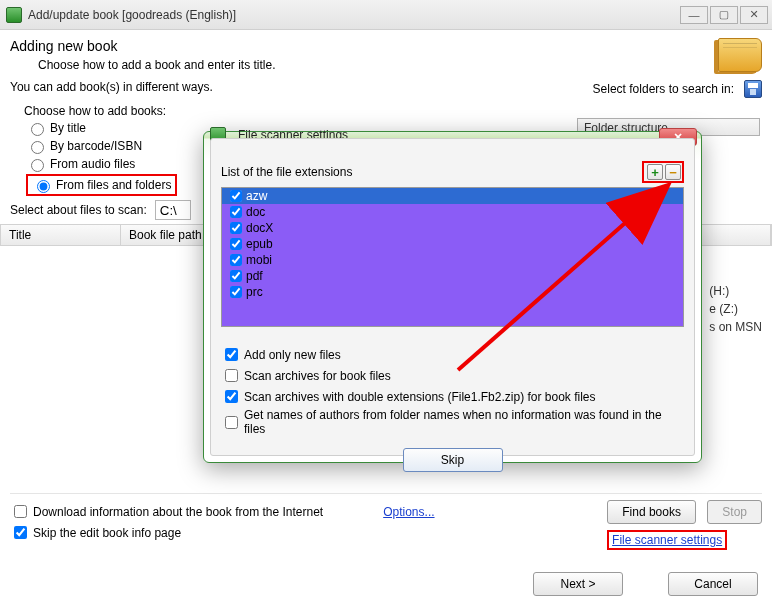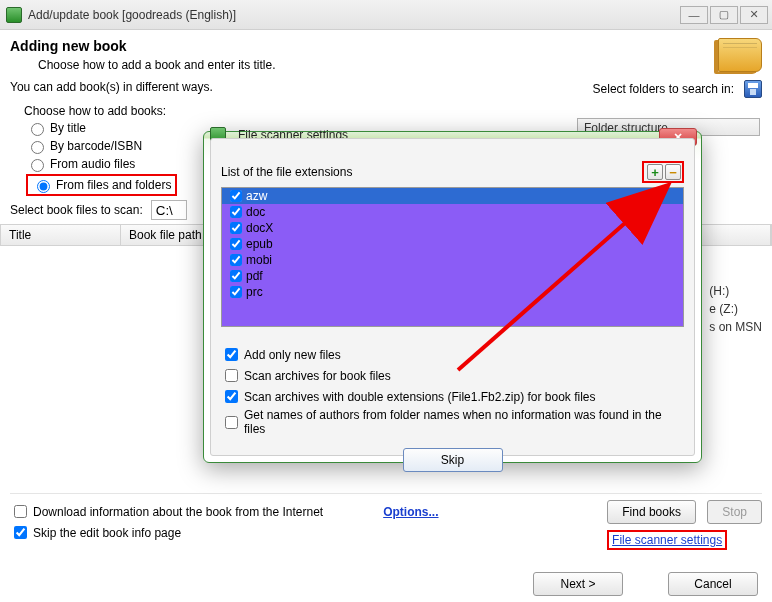--- a/index.html
+++ b/index.html
@@ -39,21 +39,21 @@
     display:flex; align-items:center; justify-content:center;
     font-size:11px;
     margin-left:2px;
   }
   
   .header {
     display:flex;
     padding: 8px 10px 4px 10px;
   }
   .header-left { flex:1; }
-  .header h2 { margin:0 0 4px 0; font-size:14px; font-weight:bold; }
+  .header h2 { margin:0 0 4px 0; font-size:14px; font-weight:normal; }
   .subtitle { margin-left:28px; }
   .book-illustration {
     width: 44px; height: 34px;
     background: linear-gradient(#f7d77a,#e6a62a);
     border:1px solid #b87e1a;
     border-radius: 2px 6px 6px 2px;
     box-shadow: -4px 2px 0 #c88b28;
     position:relative;
   }
   .book-illustration::before {
@@ -125,21 +125,21 @@
   
   .bottom-opts {
     position:absolute; left:10px; bottom:52px; right:10px;
     display:flex; align-items:flex-start;
     border-top: 1px solid #e5e5e5;
     padding-top: 6px;
   }
   .bottom-left { flex:1; }
   .chk-row { display:flex; align-items:center; margin:2px 0; }
   .chk-row input { margin-right:6px; }
-  .options-link { color:#1a3fcf; text-decoration:underline; margin-left: 60px; margin-top:1px;font-weight:bold; }
+  .options-link { color:#1a3fcf; text-decoration:underline; margin-left: 60px; margin-top:1px; }
   .find-col { text-align:center; position:relative; }
   .btn-generic {
     height:24px;
     background:linear-gradient(#fdfdfd,#e6e6e6);
     border:1px solid #9a9a9a;
     border-radius:3px;
     padding:0 14px;
     font: inherit;
     margin-left: 35px;
   }
@@ -281,21 +281,21 @@
   </label>
   <div class="radio-row">
     <span class="radio-hl">
       <input type="radio" name="how" checked="" style="">
         <span>From files and folders</span>
     </span>
   </div>
 </div>
 
 <div class="sel-row">
-  <span>Select book files to scan:</span>
+  <span>Select about files to scan:</span>
   <input class="path-input" value="C:\" style="">
 </div>
 
 <div class="table-head">
   <div class="th" style="width:120px;">Title</div>
   <div class="th" style="flex:1;">Book file path</div>
 </div>
 
 <div class="drive-hint">
   <div>(H:)</div>

